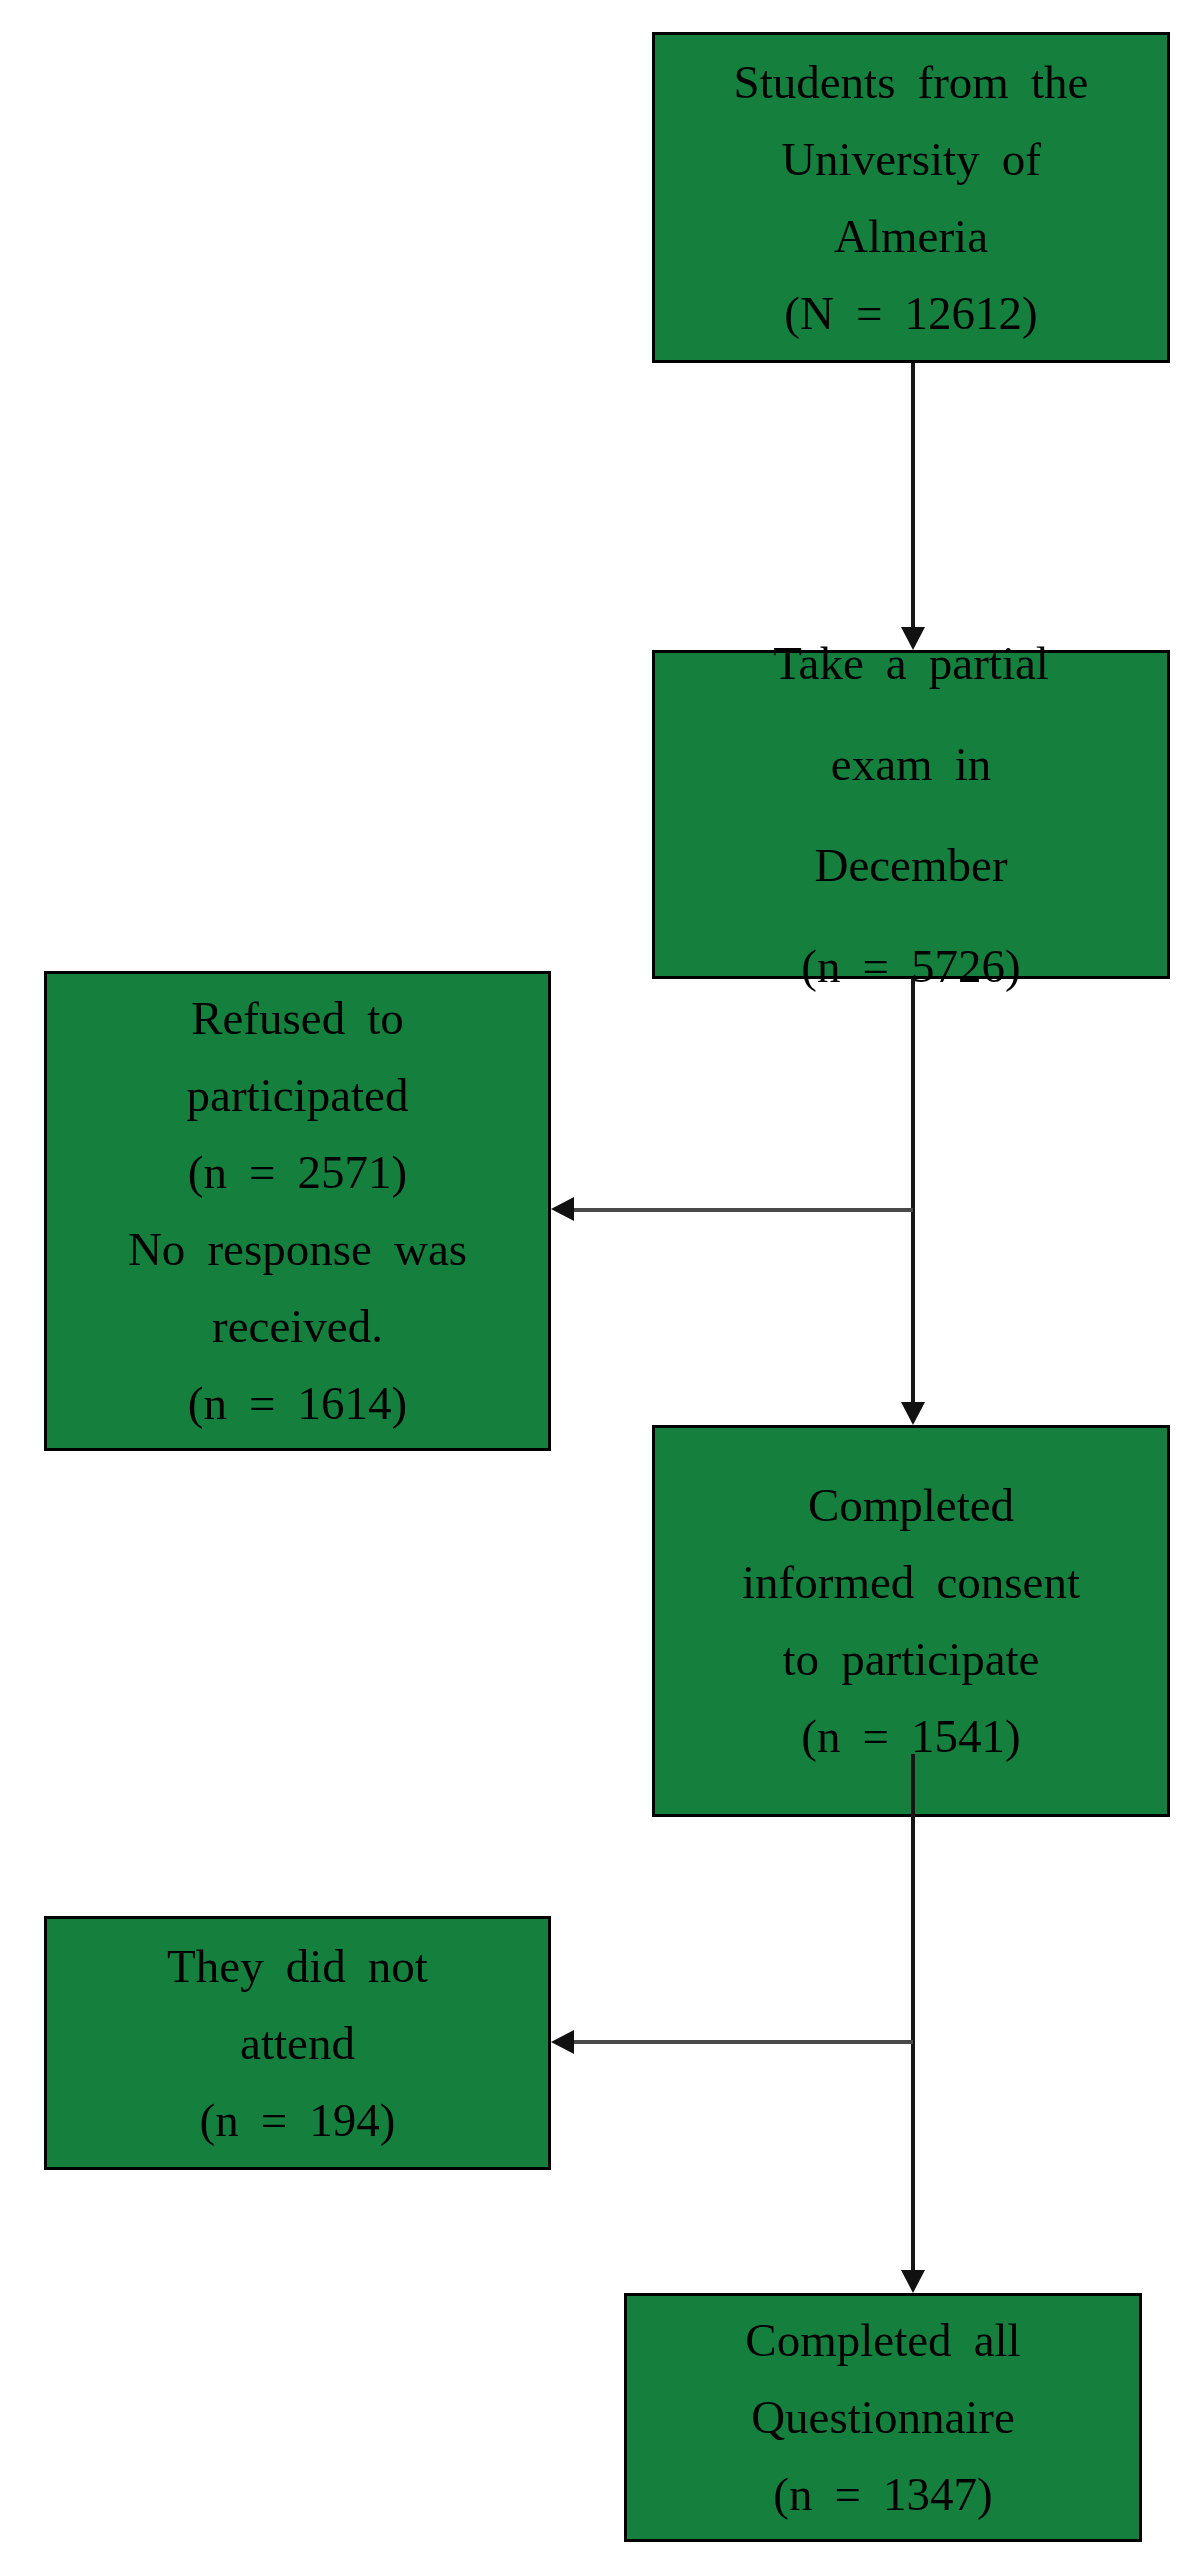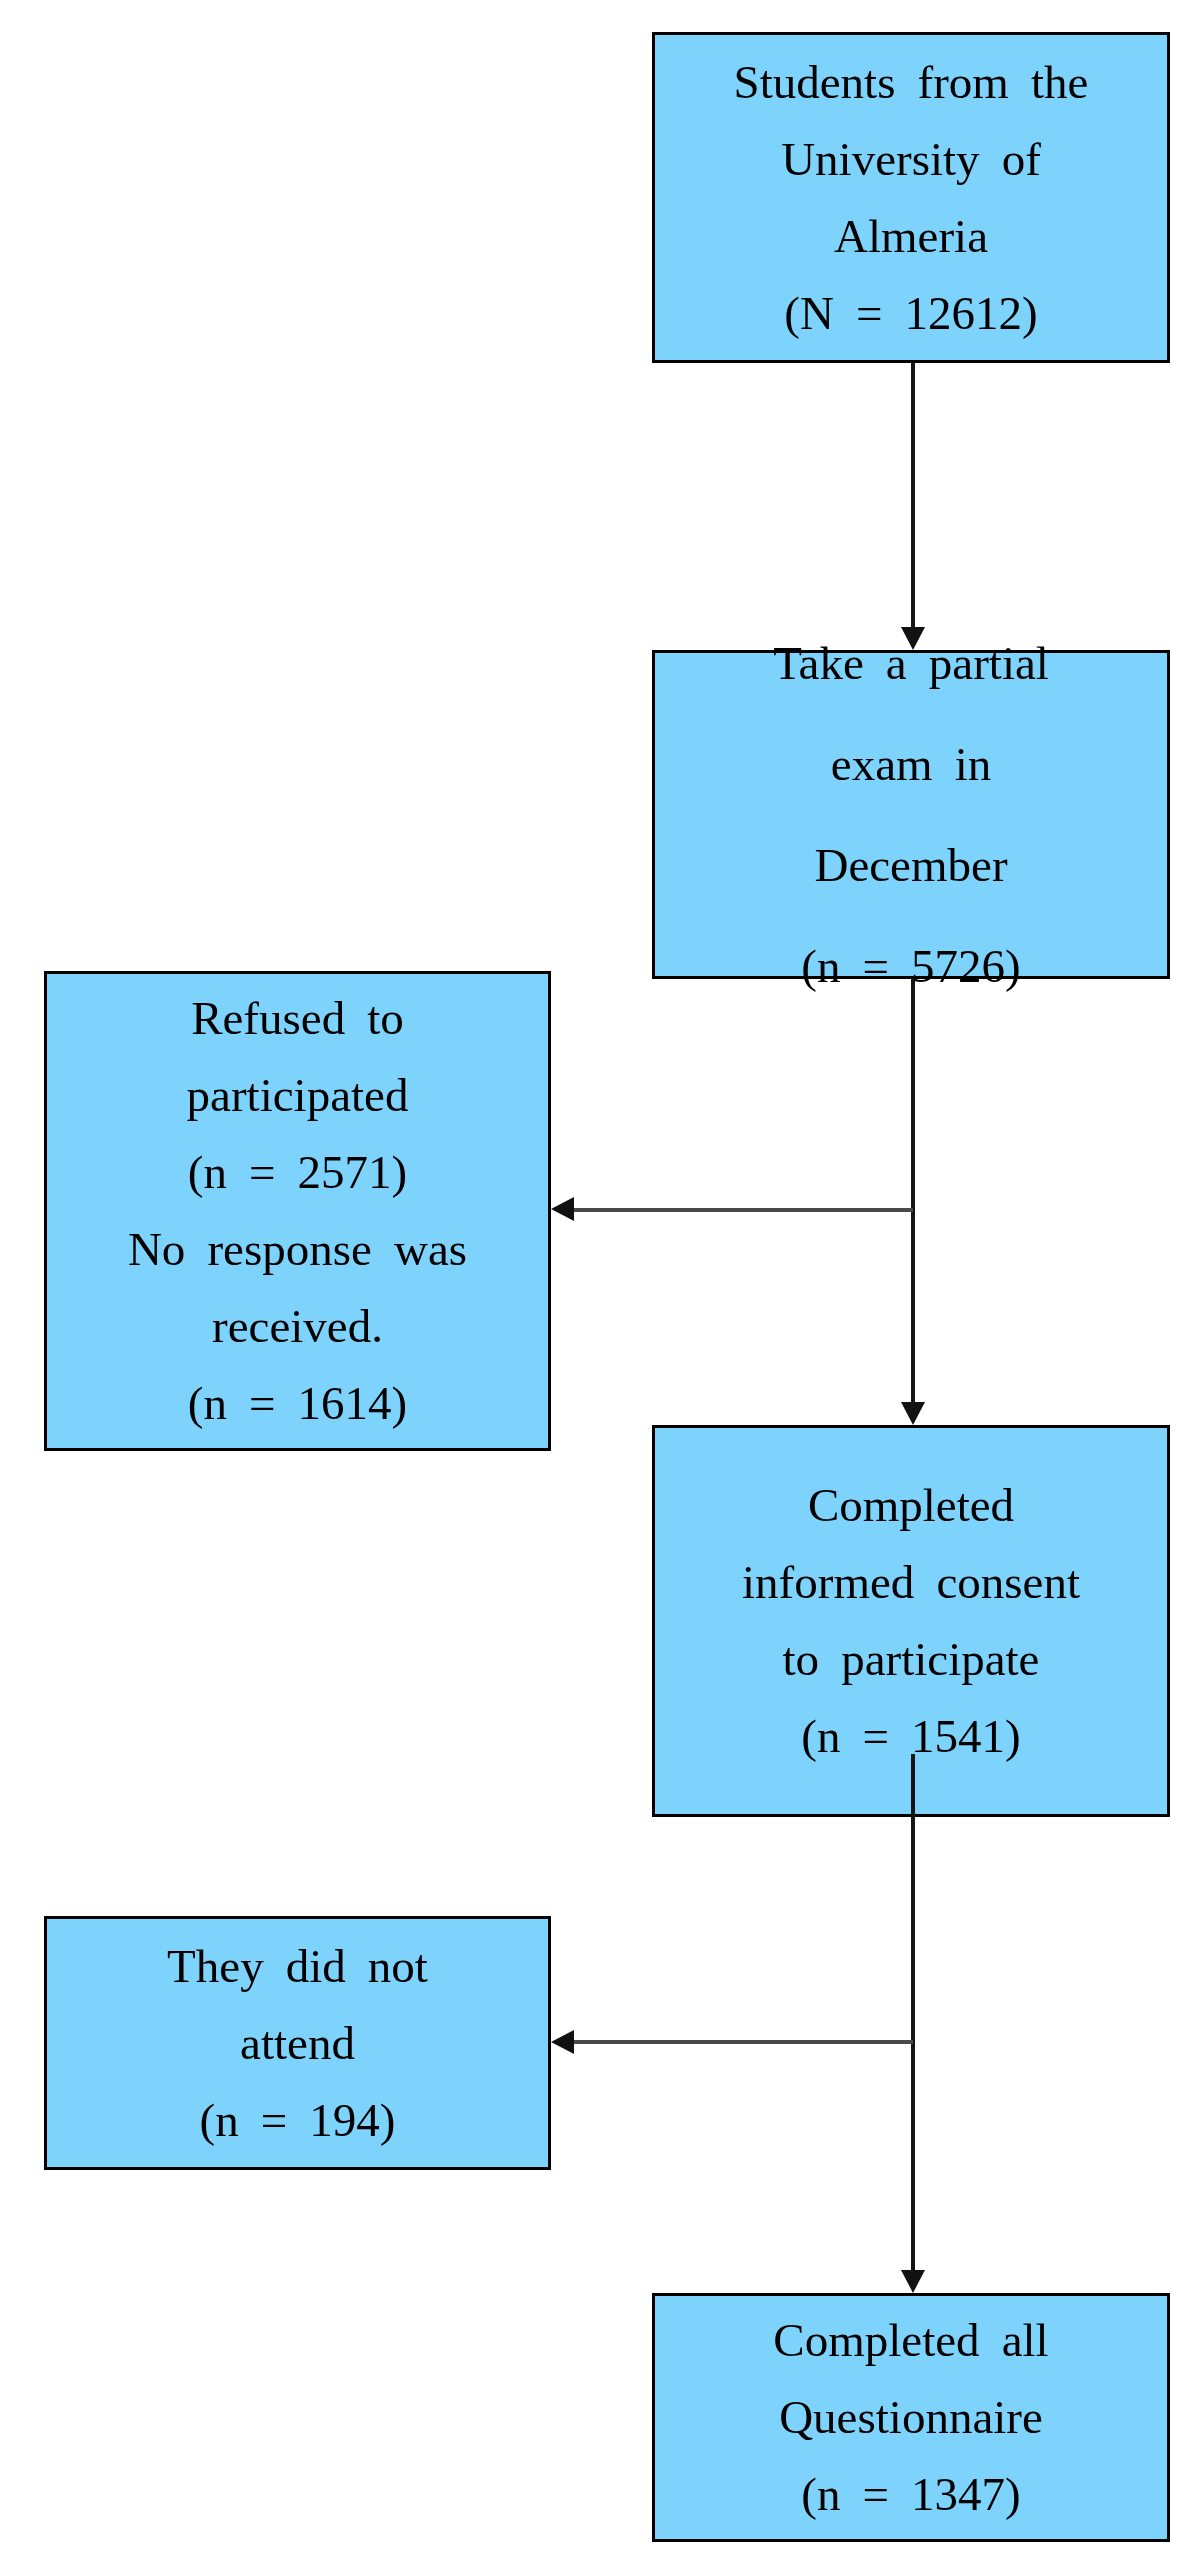--- a/index.html
+++ b/index.html
@@ -10,38 +10,38 @@
   .stage {
     position: relative;
     width: 1197px;
     height: 2576px;
     background: #ffffff;
     overflow: hidden;
   }
   .fbox {
     position: absolute;
     border: 3.9px solid #000000;
-    background: #7dd3fc;
+    background: #15803d;
     color: #000000;
     display: flex;
     flex-direction: column;
     justify-content: center;
     align-items: center;
     text-align: center;
     font-size: 47px;
     line-height: 77px;
     word-spacing: 0.22em;
   }
   .fbox .line { white-space: nowrap; }
 
   
   .box-population { left: 652px; top: 32px;   width: 518px; height: 331px; }
   .box-partial    { left: 652px; top: 650px;  width: 518px; height: 329px; gap: 24px; }
   .box-consent    { left: 652px; top: 1425px; width: 518px; height: 392px; }
-  .box-completed  { left: 652px; top: 2293px; width: 518px; height: 249px; }
+  .box-completed  { left: 624px; top: 2293px; width: 518px; height: 249px; }
   
   .box-refused    { left: 44px;  top: 971px;  width: 507px; height: 480px; }
   .box-noattend   { left: 44px;  top: 1916px; width: 507px; height: 254px; }
 
   .vline {
     position: absolute;
     width: 3.9px;
     background: #151515;
     left: 911px;
   }

